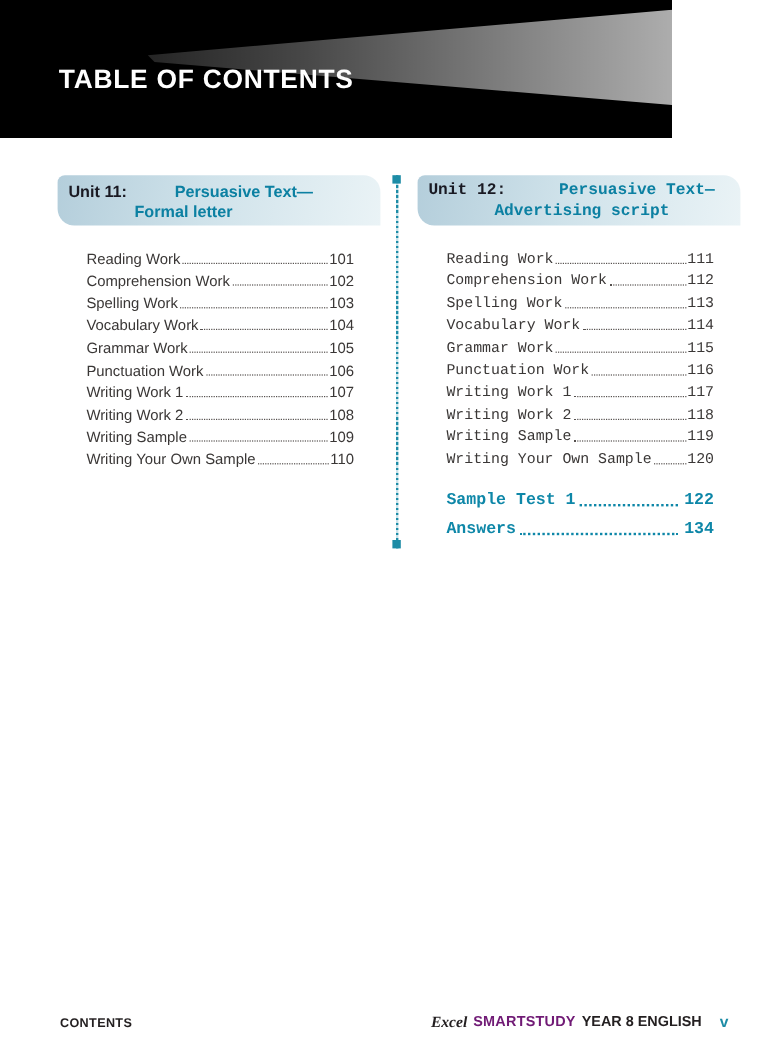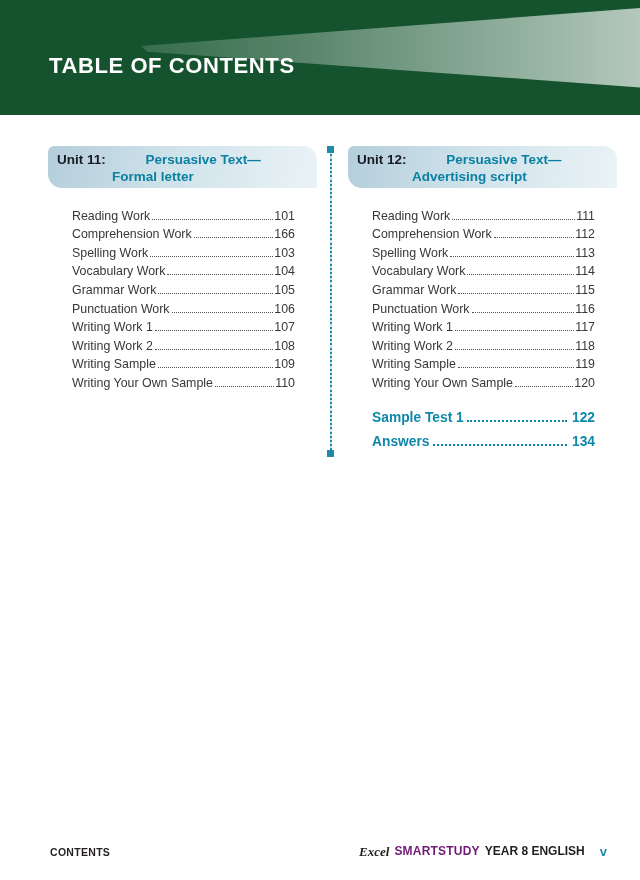--- a/index.html
+++ b/index.html
@@ -9,22 +9,22 @@
     height: 880px;
     background: #ffffff;
     font-family: "Liberation Sans", "DejaVu Sans", sans-serif;
     overflow: hidden;
   }
 
   
   .banner {
     position: absolute;
     top: 0; left: 0;
-    width: 640px; height: 115px;
-    background: #14532d;
+    width: 560px; height: 115px;
+    background: #000000;
   }
   .banner-wedge {
     position: absolute;
     inset: 0;
     background: linear-gradient(to right, rgba(255,255,255,0.02) 0%, rgba(255,255,255,0.28) 45%, rgba(255,255,255,0.68) 100%);
     clip-path: polygon(22% 40%, 100% 7%, 100% 76%, 23% 45%);
   }
   .banner h1 {
     position: absolute;
     left: 49px; top: 53px;
@@ -35,21 +35,21 @@
     color: #ffffff;
   }
 
   
   .col {
     position: absolute;
     top: 146px;
     width: 269px;
   }
   .col.left  { left: 48px; }
-  .col.right { left: 348px; }
+  .col.right { left: 348px; font-family: Liberation Mono, monospace; }
 
   .unit-box {
     box-sizing: border-box;
     width: 269px;
     height: 42px;
     border-radius: 6px 14px 0 14px;
     background: linear-gradient(100deg, #b4cedb 0%, #cfe2ea 45%, #eaf3f6 100%);
     padding: 5px 8px 0 9px;
     font-size: 13.5px;
     font-weight: 700;
@@ -179,21 +179,21 @@
     </div>
     <ul class="entries">
         <li>
           <span class="label">Reading Work</span>
           <span class="leader"></span>
           <span class="pg">101</span>
         </li>
         <li>
           <span class="label">Comprehension Work</span>
           <span class="leader"></span>
-          <span class="pg">166</span>
+          <span class="pg">102</span>
         </li>
         <li>
           <span class="label">Spelling Work</span>
           <span class="leader"></span>
           <span class="pg">103</span>
         </li>
         <li>
           <span class="label">Vocabulary Work</span>
           <span class="leader"></span>
           <span class="pg">104</span>

